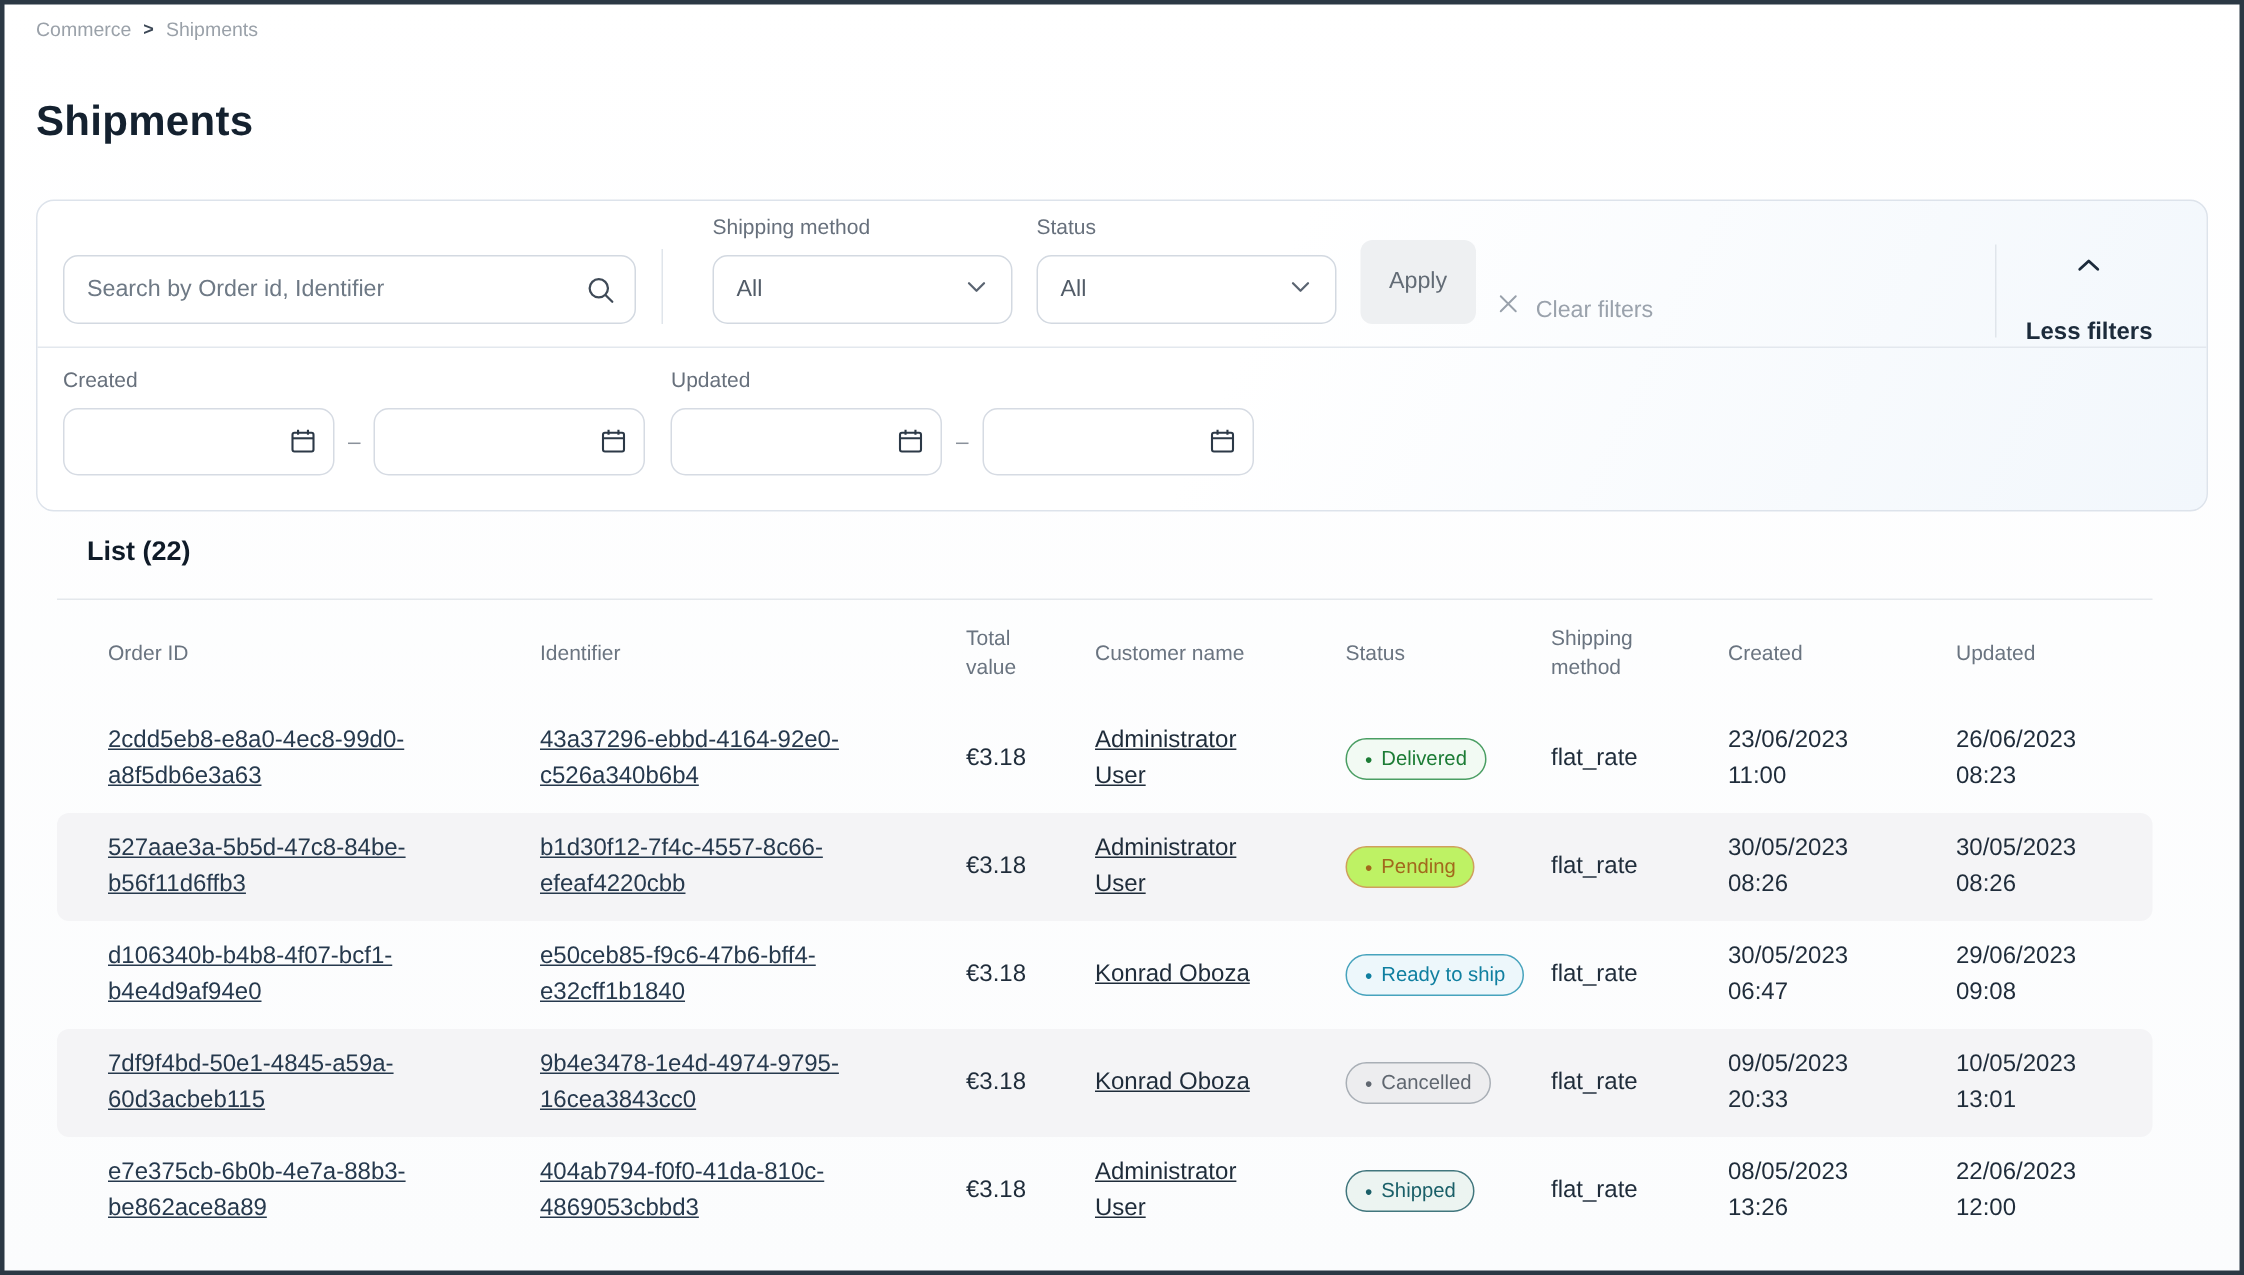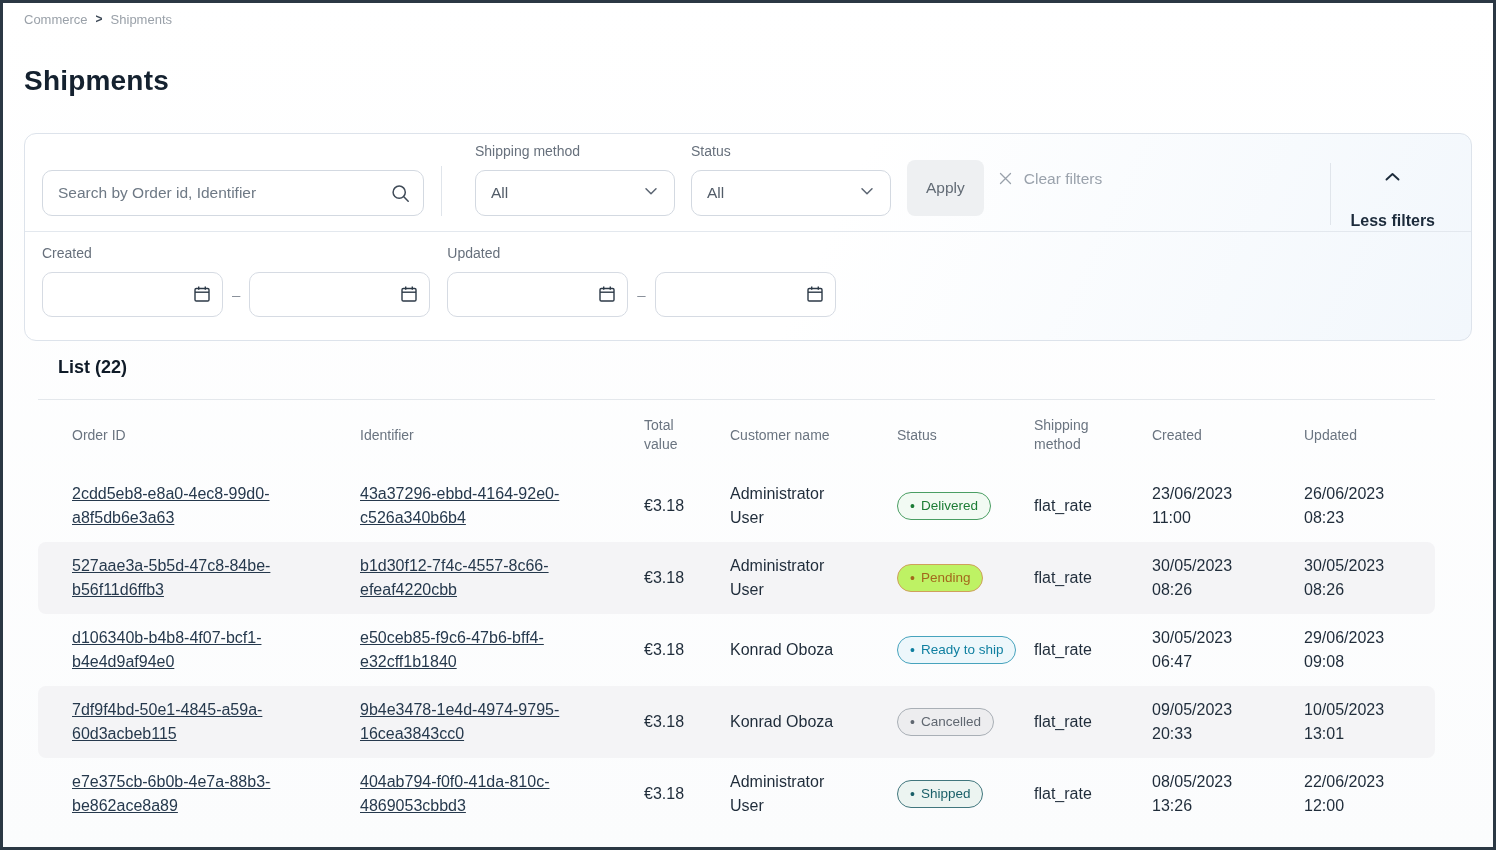--- a/index.html
+++ b/index.html
@@ -48,21 +48,21 @@
     height: 46px; border:1px solid #d3d9e1; border-radius:10px; background:#fff;
     display:flex; align-items:center; justify-content:space-between;
     padding: 0 15px; font-size: 15.5px; color:#525c68; cursor:pointer;
   }
   .apply-btn {
     margin-left: 16px; height: 56px; padding: 0 19px;
     background:#eef0f2; border:none; border-radius: 8px;
     font-size: 15.5px; color:#626b75; cursor:pointer; font-family: inherit;
   }
   .clear-btn {
-    margin-left: 13px; height: 46px; display:inline-flex; align-items:flex-start; gap: 10px;
+    margin-left: 13px; height: 46px; display:inline-flex; align-items:flex-end; gap: 10px;
     background:none; border:none; color:#9aa2ac; font-size:15.5px; cursor:pointer; font-family: inherit;
   }
   .spacer { flex: 1; }
   .less-btn {
     margin-left: 20px; height: 46px; display:inline-flex; align-items:center; gap: 24px;
     background:none; border:none; font-weight:700; font-size:16px; color:#1c2b3b; cursor:pointer;
     font-family: inherit;
     flex-direction: column;
   }
   .filter-row-2 { padding: 13px 17px 0; display:flex; }
@@ -87,21 +87,21 @@
     padding: 0 34px; align-items:center;
   }
   .thead { height: 70px; color:#6a7480; font-size:14px; line-height:19px; }
   .th span { display:inline-block; }
   .th-total span { max-width: 48px; }
   .th-ship span { max-width: 68px; }
   .trow { height: 72px; border-radius: 8px; font-size:16px; line-height:24px; color:#1f2c3a; }
   .trow:nth-child(odd) { background: #f4f4f6; }
   .trow a { color:#26394d; text-decoration: underline; cursor:pointer; overflow-wrap: break-word; }
   .td-id, .td-order { padding-right: 16px; }
-  .td-customer span { display:inline-block; max-width: 132px; }
+  .td-customer span { display:inline-block; max-width: 132px; text-decoration: underline; }
   .td-date span { display:inline-block; max-width: 118px; }
   .badge {
     display:inline-flex; align-items:center; gap:6px;
     border:1px solid; border-radius:999px; padding: 4px 12px 5px;
     font-size:13.5px; line-height:17px; white-space:nowrap;
   }
   .badge::before { content:"•"; font-size:14px; line-height:1; }
   .badge[data-variant="delivered"] { color:#1c7c35; border-color:#4a9e63; background:#f2faf3; }
   .badge[data-variant="pending"]   { color:#a2681c; border-color:#cfa05c; background:#bef264; }
   .badge[data-variant="ready"]     { color:#0f7fa0; border-color:#47a3bd; background:#edf7fb; }

